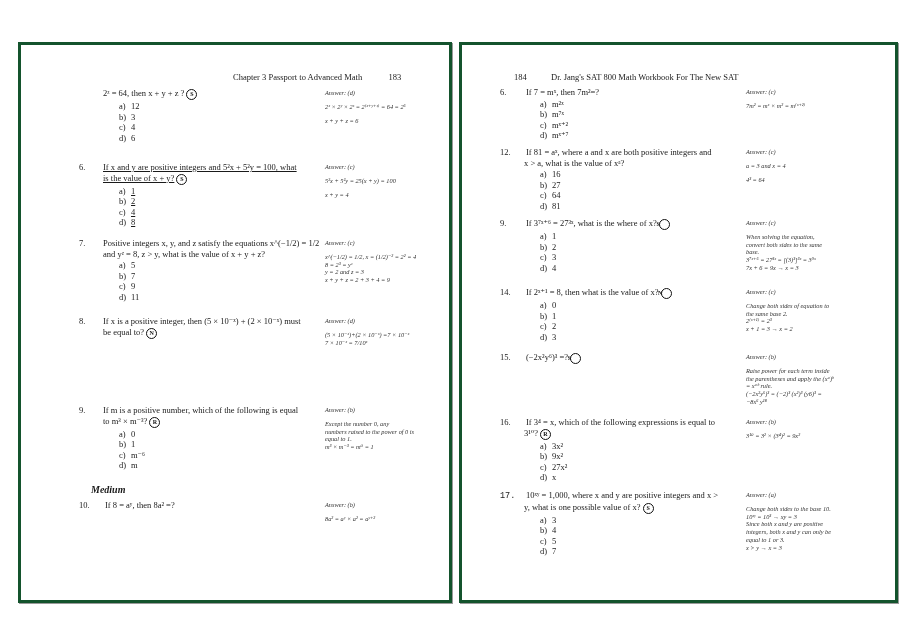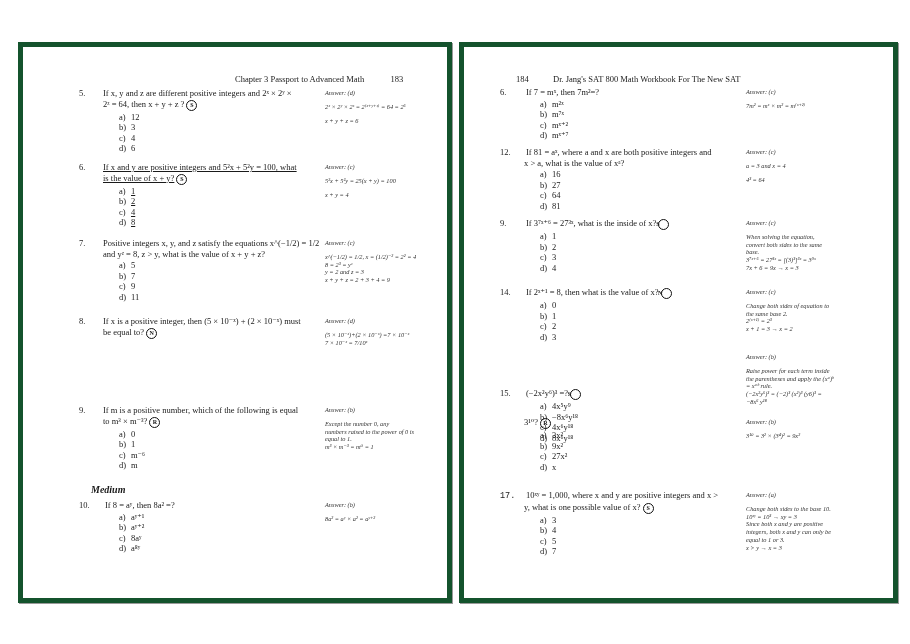--- a/index.html
+++ b/index.html
@@ -1,19 +1,19 @@
 <!DOCTYPE html>
 <html><head>
 <meta charset="utf-8">
 <style>
   html, body { margin:0; padding:0; }
   body { width:910px; height:644px; background:#ffffff; position:relative; overflow:hidden;
          font-family:"Liberation Serif","DejaVu Serif",serif; color:#1a1a1a; }
   .page { position:absolute; top:42px; height:561px; background:#fff;
-          border:5px solid #14532d; box-shadow:1px 1px 0 #9a9a9a; box-sizing:border-box; }
+          border:3px solid #14532d; box-shadow:1px 1px 0 #9a9a9a; box-sizing:border-box; }
   #page-left { left:18px; width:434px; }
   #page-right { left:459px; width:439px; }
   .hdr { position:absolute; top:27px; font-size:8.5px; white-space:nowrap; }
   .q { position:absolute; font-size:8.5px; line-height:10.5px; }
   .q .stem { padding-left:12px; text-indent:-12px; }
   .q .opts { margin-left:28px; margin-top:1px; }
   .q .opt { height:10.6px; line-height:10.6px; }
   .q .opt .lbl { display:inline-block; width:12px; }
   .ans { position:absolute; font-size:6.3px; line-height:7.8px; font-style:italic; color:#333; }
   .ans .aline { font-style:italic; margin-bottom:6px; }
@@ -38,21 +38,20 @@
 <div class="page" id="page-right">
   <div class="hdr" style="left:52px;">
     <span>184</span>
     <span style="display:inline-block;width:20px"></span>
     <span>Dr. Jang's SAT 800 Math Workbook For The New SAT</span>
   </div>
 </div>
 
 <div id="content">
     <div class="q" style="left: 91px; top: 88px; width: 232px;">
-      <div class="stem"><span style="display: inline-block; width: 12px;">5.</span><span>If x, y and z are different positive integers and 2ˣ × 2ʸ ×</span></div>
       <div class="stem" style="padding-left: 12px; text-indent: 0px;"><span>2ᶻ = 64, then x + y + z ?</span><span class="cursor">S</span></div>
       <div class="opts">
         <div class="opt"><span class="lbl">a)</span><span>12</span></div>
         <div class="opt"><span class="lbl">b)</span><span>3</span></div>
         <div class="opt"><span class="lbl">c)</span><span>4</span></div>
         <div class="opt"><span class="lbl">d)</span><span>6</span></div>
       </div>
     </div>
     <div class="ans" style="left: 325px; top: 89px; width: 115px;">
       <div class="aline">Answer:  (d)</div>
@@ -114,26 +113,20 @@
     </div>
     <div class="ans" style="left: 325px; top: 406px; width: 115px;">
       <div class="aline">Answer:  (b)</div>
       <div class="w">Except the number 0, any</div>
       <div class="w">numbers raised to the power of 0 is</div>
       <div class="w">equal to 1.</div>
       <div class="w">m³ × m⁻³ = m⁰ = 1</div>
     </div>
     <div class="q" style="left: 91px; top: 500px; width: 232px;">
       <div class="stem"><span style="display: inline-block; width: 14px;">10.</span><span>If 8 = aʸ, then 8a² =?</span></div>
-      <div class="opts">
-        <div class="opt"><span class="lbl">a)</span><span>aʸ⁺¹</span></div>
-        <div class="opt"><span class="lbl">b)</span><span>aʸ⁺²</span></div>
-        <div class="opt"><span class="lbl">c)</span><span>8aʸ</span></div>
-        <div class="opt"><span class="lbl">d)</span><span>a⁸ʸ</span></div>
-      </div>
     </div>
     <div class="ans" style="left: 325px; top: 501px; width: 115px;">
       <div class="aline">Answer: (b)</div>
       <div class="w">8a² = aʸ × a² = aʸ⁺²</div>
     </div>
     <div class="section" style="left: 91px; top: 484px;">Medium</div>
     <div class="q" style="left: 512px; top: 87px; width: 232px;">
       <div class="stem"><span style="display: inline-block; width: 14px;">6.</span><span>If 7 = mˣ, then 7m²=?</span></div>
       <div class="opts">
         <div class="opt"><span class="lbl">a)</span><span>m²ˣ</span></div>
@@ -156,21 +149,21 @@
         <div class="opt"><span class="lbl">d)</span><span>81</span></div>
       </div>
     </div>
     <div class="ans" style="left: 746px; top: 148px; width: 115px;">
       <div class="aline">Answer: (c)</div>
       <div class="w">a = 3 and x = 4</div>
       <div class="gap"></div>
       <div class="w">4³ = 64</div>
     </div>
     <div class="q" style="left: 512px; top: 218px; width: 232px;">
-      <div class="stem"><span style="display: inline-block; width: 14px;">9.</span><span>If 3⁷ˣ⁺⁶ = 27³ˣ, what is the inside of x?</span><span class="cursor">S</span></div>
+      <div class="stem"><span style="display: inline-block; width: 14px;">9.</span><span>If 3⁷ˣ⁺⁶ = 27³ˣ, what is the where of x?</span><span class="cursor">S</span></div>
       <div class="opts">
         <div class="opt"><span class="lbl">a)</span><span>1</span></div>
         <div class="opt"><span class="lbl">b)</span><span>2</span></div>
         <div class="opt"><span class="lbl">c)</span><span>3</span></div>
         <div class="opt"><span class="lbl">d)</span><span>4</span></div>
       </div>
     </div>
     <div class="ans" style="left: 746px; top: 219px; width: 115px;">
       <div class="aline">Answer:  (c)</div>
       <div class="w">When solving the equation,</div>
@@ -189,37 +182,32 @@
       </div>
     </div>
     <div class="ans" style="left: 746px; top: 288px; width: 115px;">
       <div class="aline">Answer:  (c)</div>
       <div class="w">Change both sides of equation to</div>
       <div class="w">the same base 2.</div>
       <div class="w">2⁽ˣ⁺¹⁾ = 2³</div>
       <div class="w">x + 1 = 3  →  x  = 2</div>
     </div>
     <div class="q" style="left: 512px; top: 352px; width: 232px;">
-      <div class="stem"><span style="display: inline-block; width: 14px; margin-top: 36px;">15.</span><span>(−2x²y⁶)³ =?</span><span class="cursor">S</span></div>
-      <div class="opts">
-        <div class="opt"><span class="lbl">a)</span><span>4x⁵y⁹</span></div>
-        <div class="opt"><span class="lbl">b)</span><span>−8x⁶y¹⁸</span></div>
-        <div class="opt"><span class="lbl">c)</span><span>4x⁶y¹⁸</span></div>
-        <div class="opt"><span class="lbl">d)</span><span>8x⁶y¹⁸</span></div>
-      </div>
+      <div class="stem"><span style="display: inline-block; width: 14px;">15.</span><span>(−2x²y⁶)³ =?</span><span class="cursor">S</span></div>
     </div>
     <div class="ans" style="left: 746px; top: 353px; width: 115px;">
       <div class="aline">Answer: (b)</div>
       <div class="w">Raise power for each term inside</div>
       <div class="w">the parentheses and apply the (xᵃ)ᵇ</div>
       <div class="w">= xᵃᵇ  rule.</div>
       <div class="w">(−2x²y⁶)³ = (−2)³ (x²)³ (y6)³ =</div>
       <div class="w">−8x⁶ y¹⁸</div>
     </div>
     <div class="q" style="left: 512px; top: 417px; width: 232px;">
+      <div class="stem"><span style="display: inline-block; width: 14px;">16.</span><span>If 3⁴ = x, which of the following expressions is equal to</span></div>
       <div class="stem" style="padding-left: 12px; text-indent: 0px;"><span>3¹⁰?</span><span class="cursor">R</span></div>
       <div class="opts">
         <div class="opt"><span class="lbl">a)</span><span>3x²</span></div>
         <div class="opt"><span class="lbl">b)</span><span>9x²</span></div>
         <div class="opt"><span class="lbl">c)</span><span>27x²</span></div>
         <div class="opt"><span class="lbl">d)</span><span>x</span></div>
       </div>
     </div>
     <div class="ans" style="left: 746px; top: 418px; width: 115px;">
       <div class="aline">Answer:  (b)</div>

